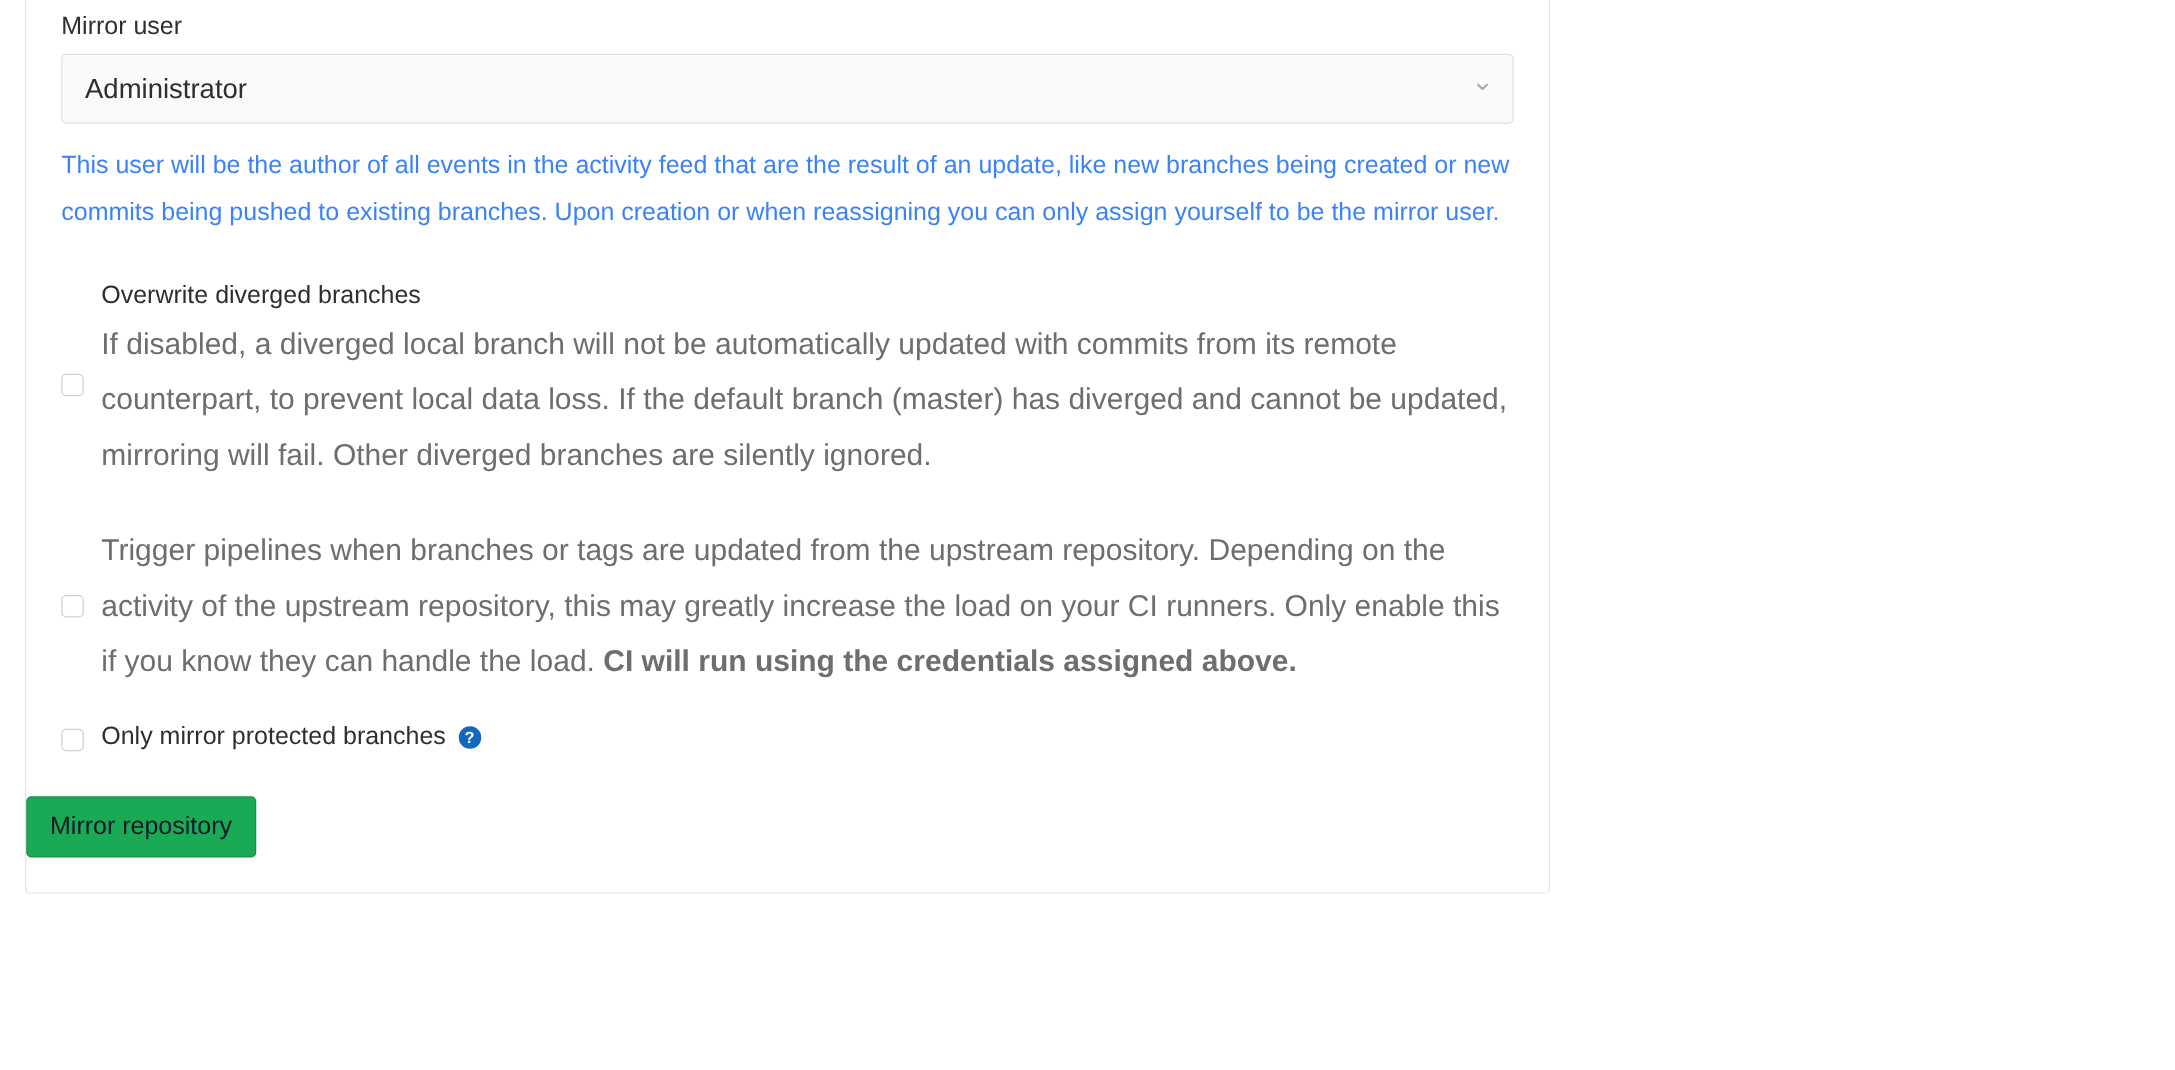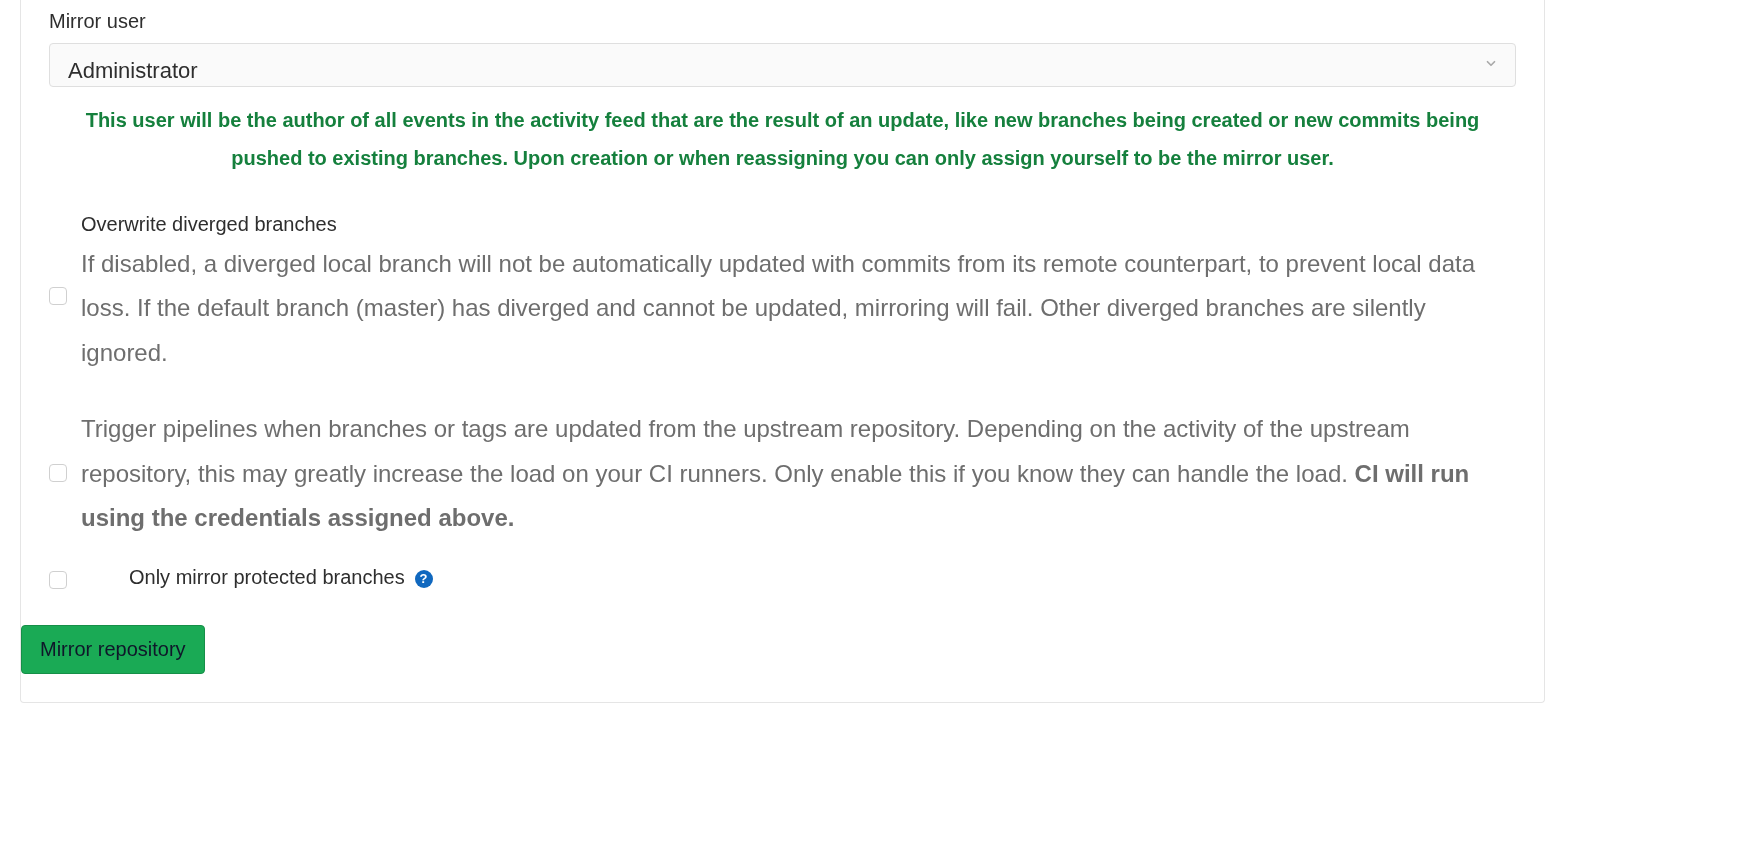--- a/index.html
+++ b/index.html
@@ -13,74 +13,72 @@
       color: #2e2e2e;
       background: #fff;
       padding: 0;
     }
     .panel {
       border: 1px solid #e5e5e5;
       border-top: none;
       border-radius: 0 0 4px 4px;
       margin: 0 20px;
       padding: 10px 28px 28px 28px;
-      width: 1525px;
+      width: 1220px;
     }
     .field-group {
       margin-bottom: 24px;
     }
     .field-label {
       font-size: 20px;
       font-weight: 400;
       color: #2e2e2e;
       margin-bottom: 10px;
       display: block;
     }
     .select-wrapper {
       position: relative;
       width: 100%;
     }
     .select-box {
       width: 100%;
       background: #fafafa;
       border: 1px solid #dfdfdf;
       border-radius: 4px;
-      padding: 14px 40px 2px 18px;
+      padding: 14px 40px 14px 18px;
       font-size: 22px;
       color: #2e2e2e;
       cursor: pointer;
       appearance: none;
       outline: none;
       text-align: left;
       font-family: inherit;
     }
     .select-chevron {
       position: absolute;
       right: 18px;
       top: 50%;
       transform: translateY(-50%);
       pointer-events: none;
       color: #aaa;
     }
     .help-text {
       font-size: 20px;
       line-height: 1.9;
-      color: #15803d;
+      color: #3b82f6;
       margin-top: 14px;
-      font-weight: 700;
-      text-align: center;
+      font-weight: 400;
     }
     .checkbox-group {
       display: flex;
       align-items: center;
       margin-bottom: 26px;
     }
     .checkbox-group:last-of-type {
       margin-bottom: 0;
-      gap: 48px;
     }
     .checkbox-input {
       width: 18px;
       height: 18px;
       margin-top: 4px;
       margin-right: 14px;
       flex-shrink: 0;
       border: 1px solid #d0d0d0;
       border-radius: 4px;
       appearance: none;

